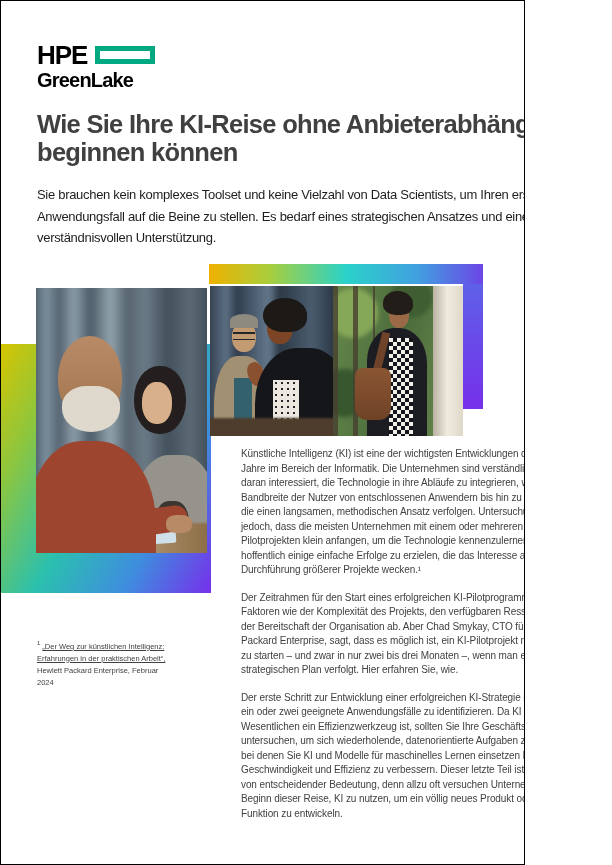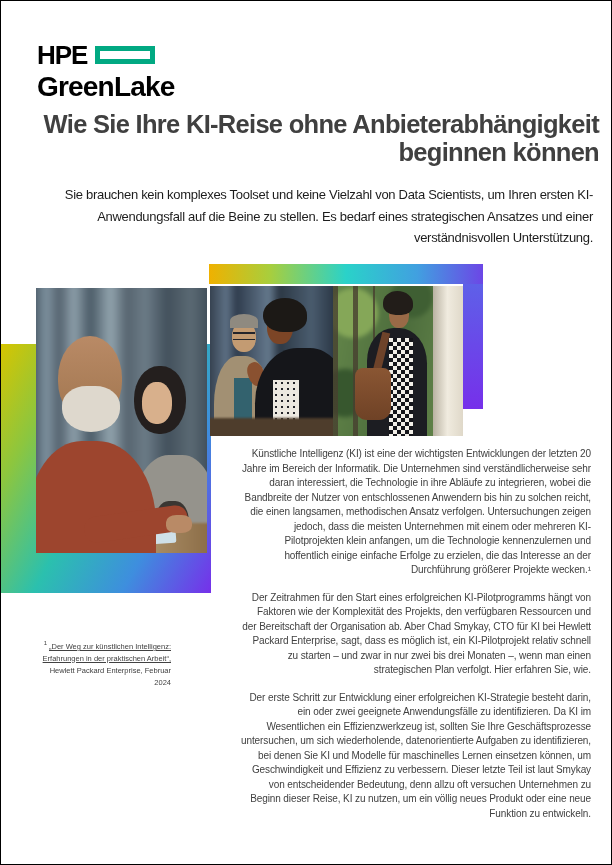--- a/index.html
+++ b/index.html
@@ -1,28 +1,28 @@
 <!DOCTYPE html>
 <html lang="de"><head>
 <meta charset="utf-8">
 <style>
   html,body { margin:0; padding:0; background:#fff; }
   .page {
-    position:relative; width:612px; height:865px; box-sizing:border-box;
+    position:relative; width:525px; height:865px; box-sizing:border-box;
     background:#fff; border:1px solid #000; overflow:hidden;
-    font-family:"Liberation Sans", sans-serif; color:#000;text-align:right;
+    font-family:"Liberation Sans", sans-serif; color:#000;
   }
   .abs { position:absolute; }
 
   
   .logo { left:36px; top:42px; }
   .logo-row { display:flex; align-items:flex-start; }
   .logo-hpe { font-size:26px; font-weight:700; letter-spacing:-1px; line-height:24px; }
   .logo-rect { width:50px; height:8px; border:5px solid #01A982; margin-left:8px; margin-top:3px; }
-  .logo-sub { font-size:28px; font-weight:700; letter-spacing:-0.8px; line-height:24px; margin-top:8px; }
+  .logo-sub { font-size:20px; font-weight:700; letter-spacing:-0.8px; line-height:24px; margin-top:1px; }
 
   
   .headline {
     left:36px; top:109px; width:562px; margin:0;
     font-size:25.5px; line-height:28px; font-weight:700; letter-spacing:-0.7px; color:#404040;
   }
   .intro {
     left:36px; top:183px; width:556px;
     font-size:13px; line-height:21.5px; letter-spacing:-0.3px; color:#1d1d1d;
   }

